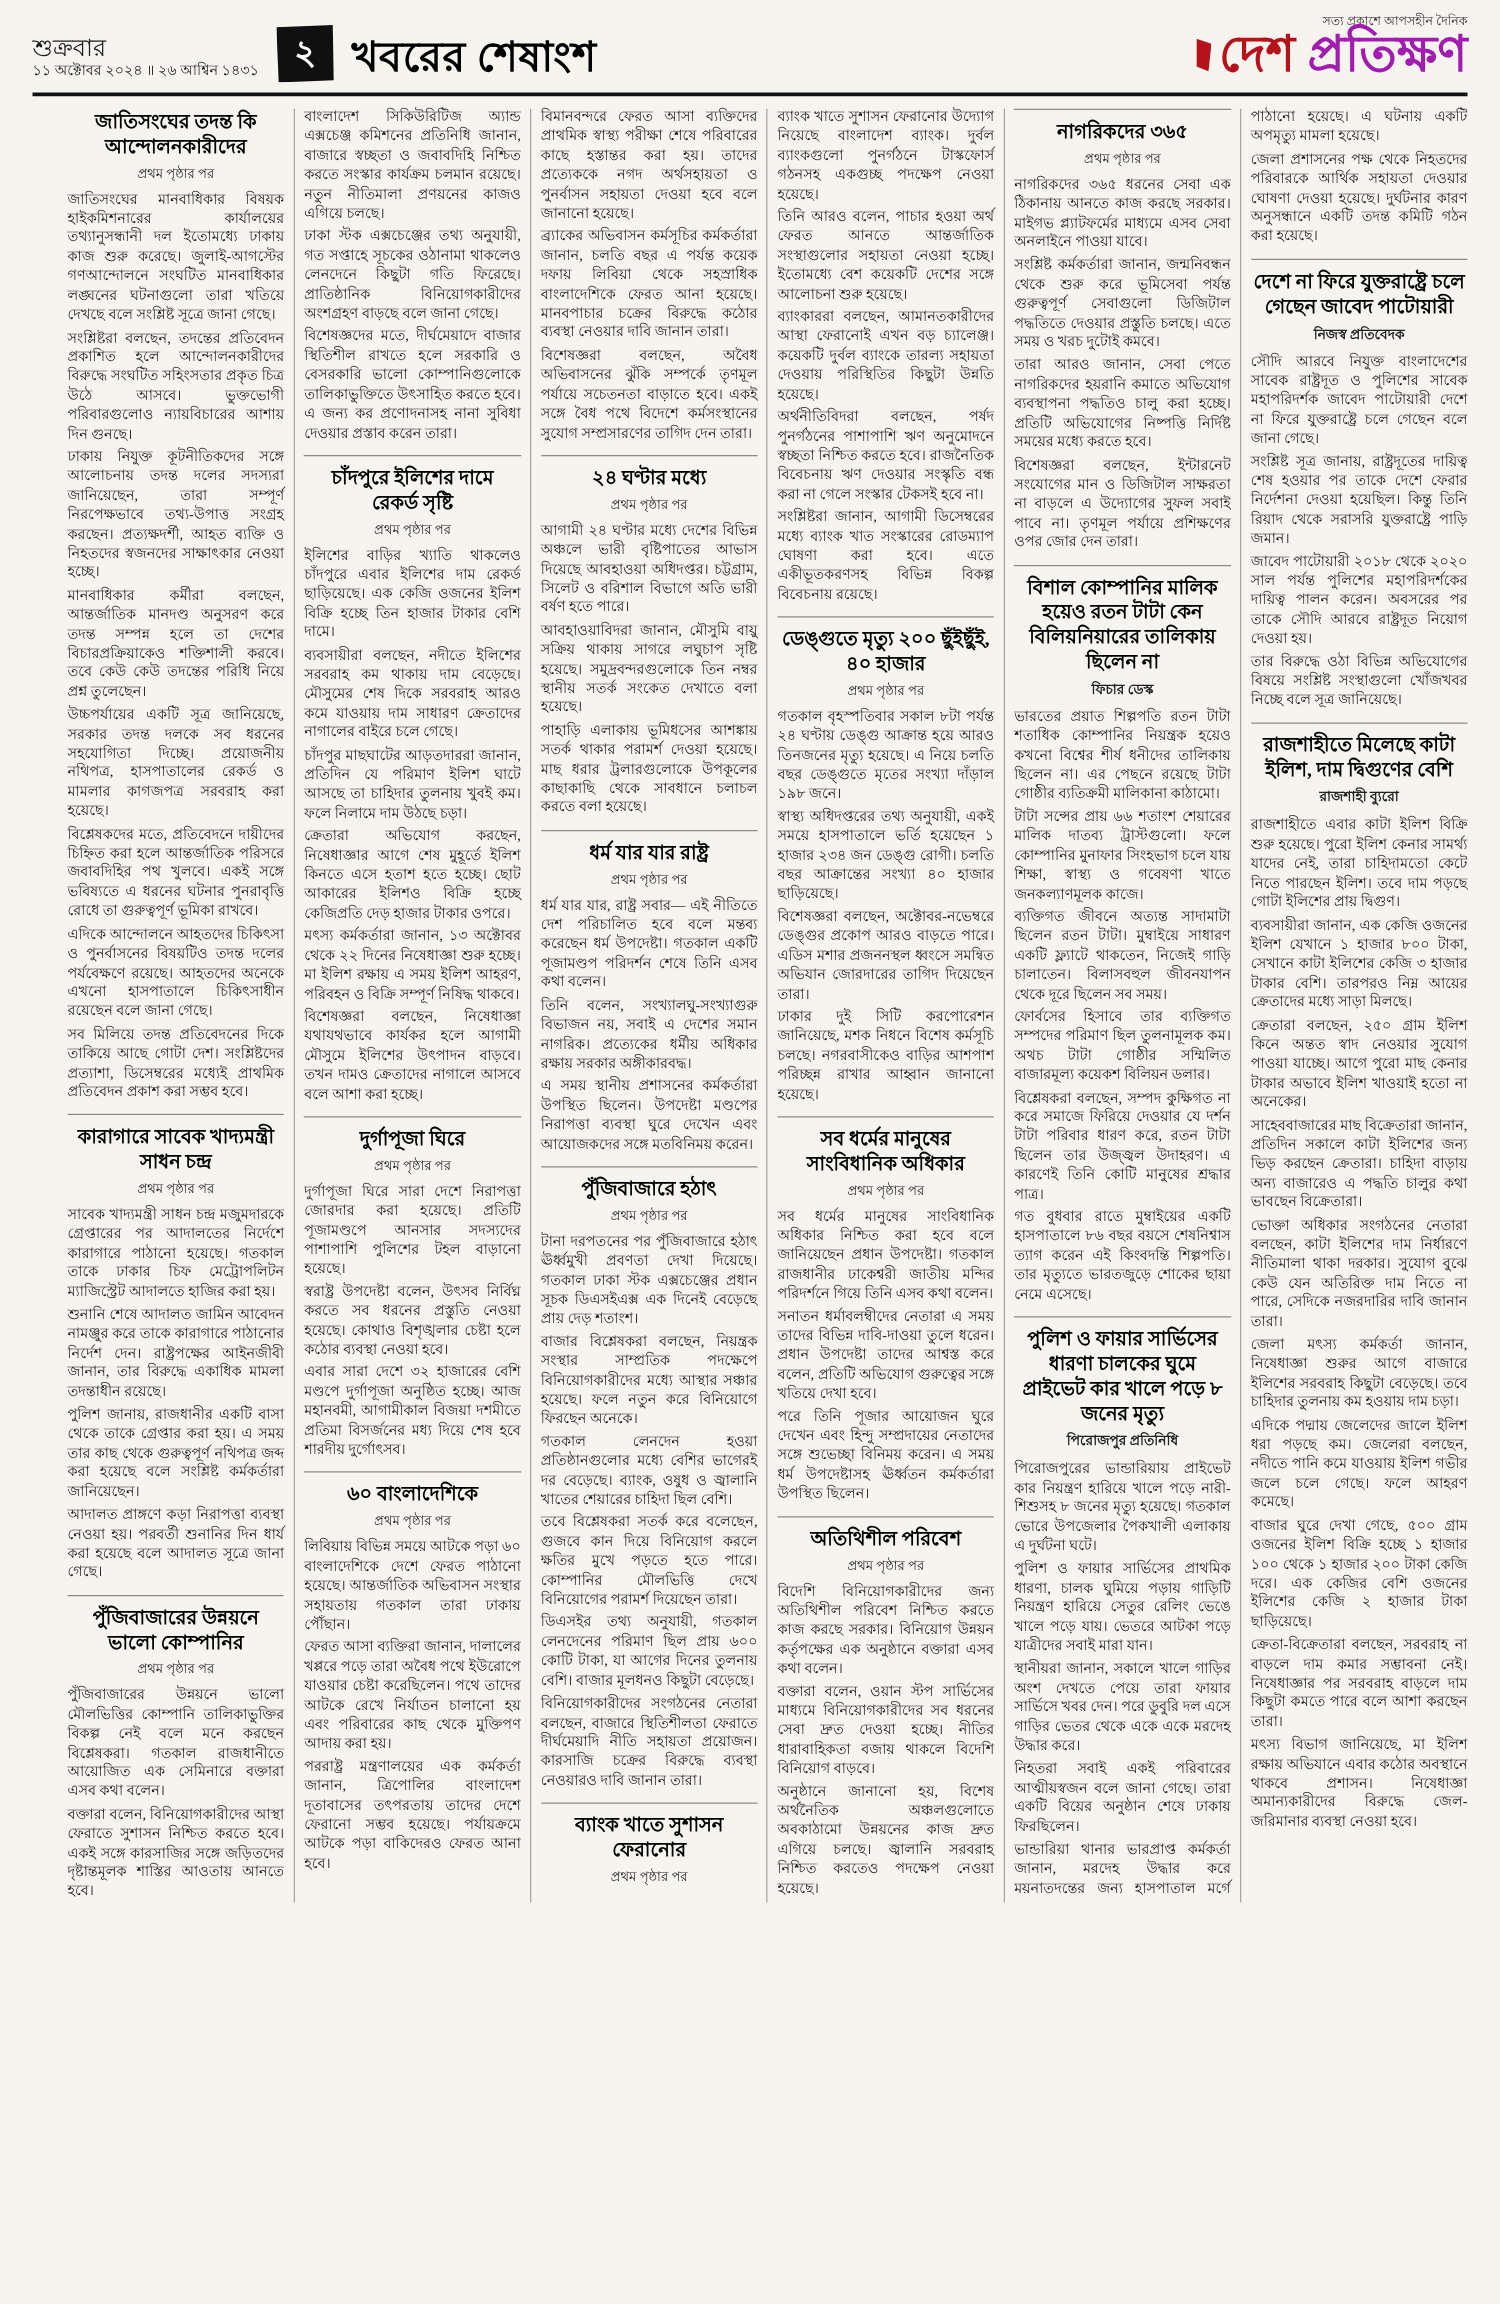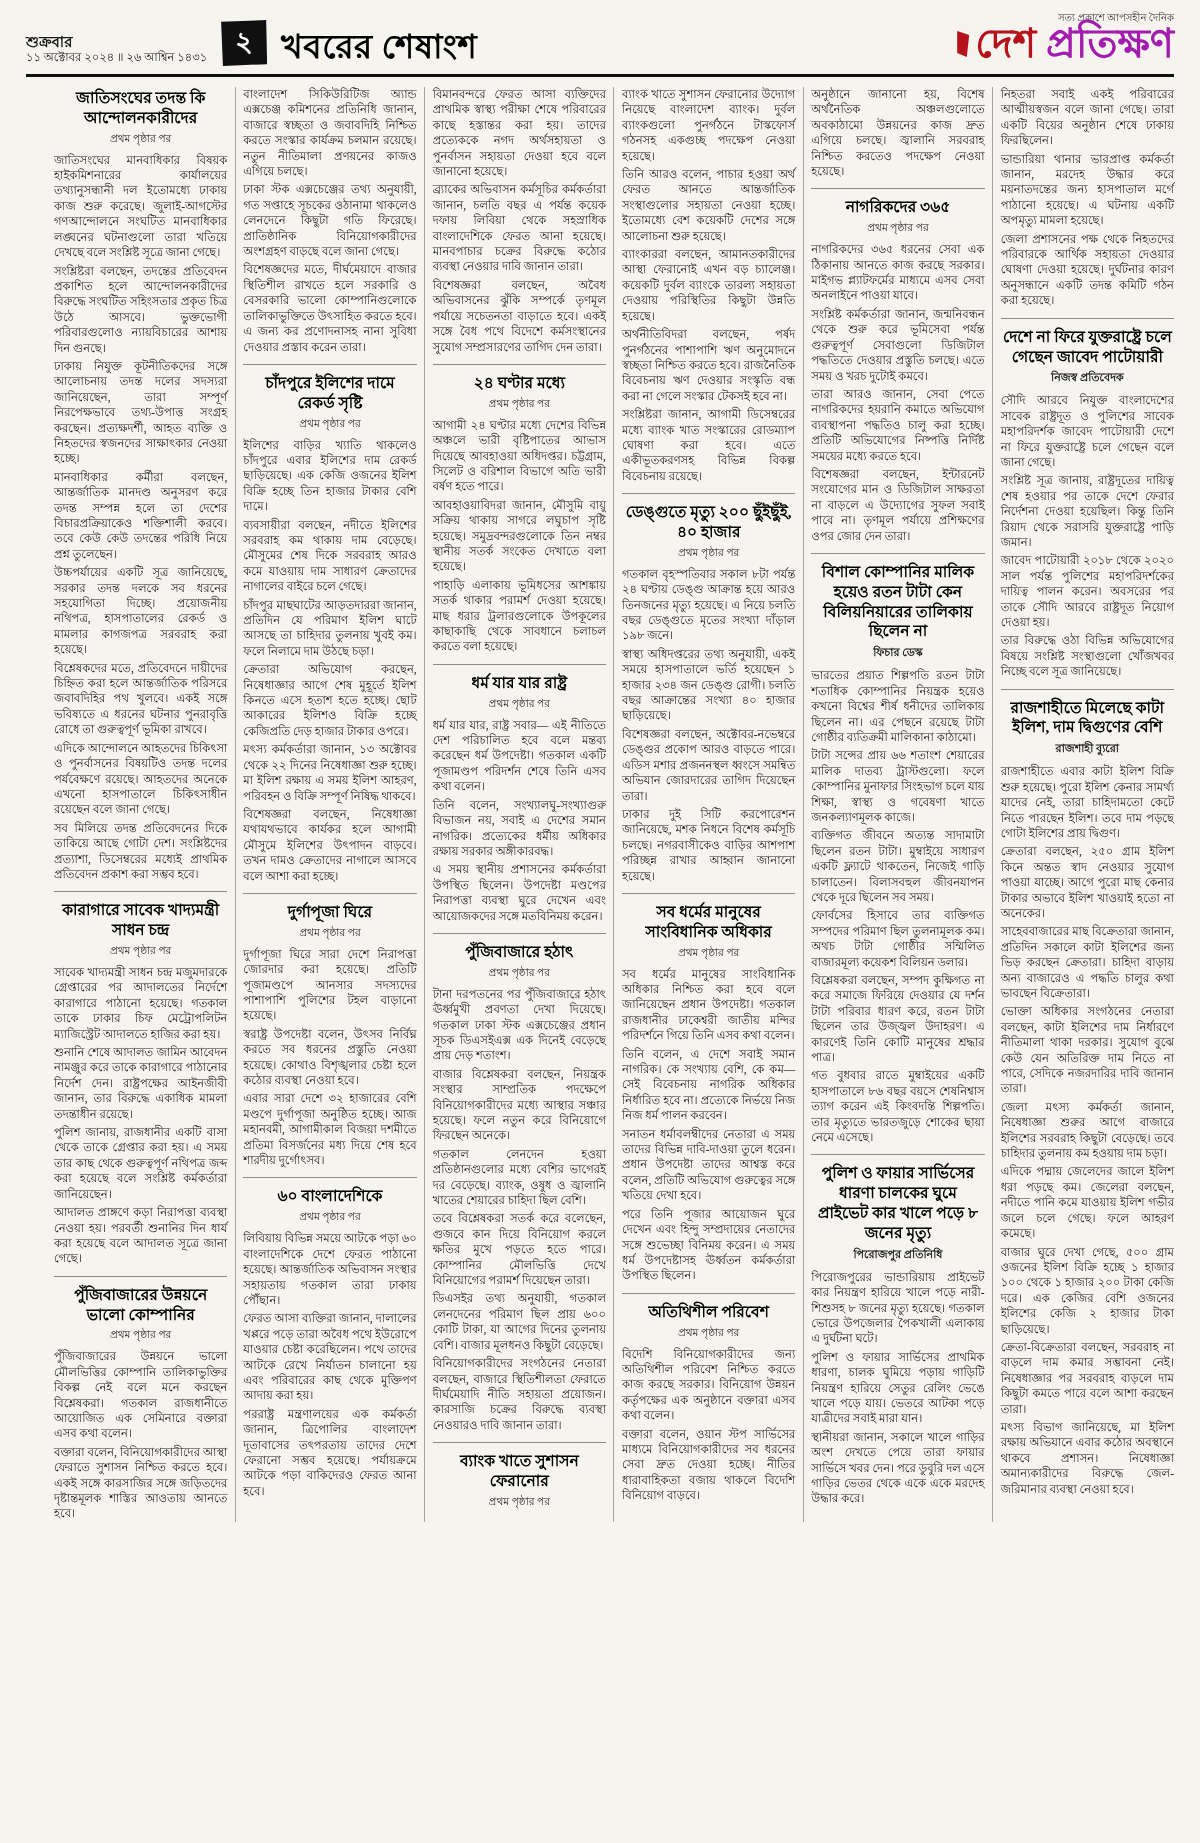--- a/index.html
+++ b/index.html
@@ -7,21 +7,21 @@
   .page {
     width:1200px; height:1843px; margin:0 auto; overflow:hidden;
     background:#f6f4ef; color:#1b1b1b; padding:8px 26px 16px 26px;
   }
   
   .masthead {
     display:flex; align-items:flex-end; gap:14px;
     padding:4px 0 8px 0; border-bottom:3px solid #111;
   }
   .mh-left { line-height:1.15; padding-bottom:2px; }
-  .mh-left .day { font-weight:bold; font-size:15px; }
+  .mh-left .day { font-weight:normal; font-size:19px; }
   .mh-left .date { font-size:11.5px; color:#222; white-space:nowrap; }
   .pagenum-badge {
     width:46px; height:46px; background:#101010; color:#fff;
     display:flex; align-items:center; justify-content:center;
     font-size:27px; font-weight:bold;
     clip-path:polygon(0 4%, 98% 0, 100% 96%, 4% 100%);
     flex:0 0 auto;
   }
   .section-title {
     font-size:33px; font-weight:bold; color:#000; line-height:1;
@@ -208,21 +208,20 @@
           <p>বিশেষজ্ঞরা বলছেন, অক্টোবর-নভেম্বরে ডেঙ্গুর প্রকোপ আরও বাড়তে পারে। এডিস মশার প্রজননস্থল ধ্বংসে সমন্বিত অভিযান জোরদারের তাগিদ দিয়েছেন তারা।</p>
           <p>ঢাকার দুই সিটি করপোরেশন জানিয়েছে, মশক নিধনে বিশেষ কর্মসূচি চলছে। নগরবাসীকেও বাড়ির আশপাশ পরিচ্ছন্ন রাখার আহ্বান জানানো হয়েছে।</p>
         </div>
   </article>
 
   <article>
     <h2 class="headline">সব ধর্মের মানুষের সাংবিধানিক অধিকার</h2>
     <div class="kicker">প্রথম পৃষ্ঠার পর</div>
     <div class="body">
           <p>সব ধর্মের মানুষের সাংবিধানিক অধিকার নিশ্চিত করা হবে বলে জানিয়েছেন প্রধান উপদেষ্টা। গতকাল রাজধানীর ঢাকেশ্বরী জাতীয় মন্দির পরিদর্শনে গিয়ে তিনি এসব কথা বলেন।</p>
-          <p>তিনি বলেন, এ দেশে সবাই সমান নাগরিক। কে সংখ্যায় বেশি, কে কম— সেই বিবেচনায় নাগরিক অধিকার নির্ধারিত হবে না। প্রত্যেকে নির্ভয়ে নিজ নিজ ধর্ম পালন করবেন।</p>
           <p>সনাতন ধর্মাবলম্বীদের নেতারা এ সময় তাদের বিভিন্ন দাবি-দাওয়া তুলে ধরেন। প্রধান উপদেষ্টা তাদের আশ্বস্ত করে বলেন, প্রতিটি অভিযোগ গুরুত্বের সঙ্গে খতিয়ে দেখা হবে।</p>
           <p>পরে তিনি পূজার আয়োজন ঘুরে দেখেন এবং হিন্দু সম্প্রদায়ের নেতাদের সঙ্গে শুভেচ্ছা বিনিময় করেন। এ সময় ধর্ম উপদেষ্টাসহ ঊর্ধ্বতন কর্মকর্তারা উপস্থিত ছিলেন।</p>
         </div>
   </article>
 
   <article>
     <h2 class="headline">অতিথিশীল পরিবেশ</h2>
     <div class="kicker">প্রথম পৃষ্ঠার পর</div>
     <div class="body">
           <p>বিদেশি বিনিয়োগকারীদের জন্য অতিথিশীল পরিবেশ নিশ্চিত করতে কাজ করছে সরকার। বিনিয়োগ উন্নয়ন কর্তৃপক্ষের এক অনুষ্ঠানে বক্তারা এসব কথা বলেন।</p>
@@ -277,20 +276,21 @@
           <p>জাবেদ পাটোয়ারী ২০১৮ থেকে ২০২০ সাল পর্যন্ত পুলিশের মহাপরিদর্শকের দায়িত্ব পালন করেন। অবসরের পর তাকে সৌদি আরবে রাষ্ট্রদূত নিয়োগ দেওয়া হয়।</p>
           <p>তার বিরুদ্ধে ওঠা বিভিন্ন অভিযোগের বিষয়ে সংশ্লিষ্ট সংস্থাগুলো খোঁজখবর নিচ্ছে বলে সূত্র জানিয়েছে।</p>
         </div>
   </article>
 
   <article>
     <h2 class="headline">রাজশাহীতে মিলেছে কাটা ইলিশ, দাম দ্বিগুণের বেশি</h2>
     <div class="kicker byline">রাজশাহী ব্যুরো</div>
     <div class="body">
           <p>রাজশাহীতে এবার কাটা ইলিশ বিক্রি শুরু হয়েছে। পুরো ইলিশ কেনার সামর্থ্য যাদের নেই, তারা চাহিদামতো কেটে নিতে পারছেন ইলিশ। তবে দাম পড়ছে গোটা ইলিশের প্রায় দ্বিগুণ।</p>
+          <p>ব্যবসায়ীরা জানান, এক কেজি ওজনের ইলিশ যেখানে ১ হাজার ৮০০ টাকা, সেখানে কাটা ইলিশের কেজি ৩ হাজার টাকার বেশি। তারপরও নিম্ন আয়ের ক্রেতাদের মধ্যে সাড়া মিলছে।</p>
           <p>ক্রেতারা বলছেন, ২৫০ গ্রাম ইলিশ কিনে অন্তত স্বাদ নেওয়ার সুযোগ পাওয়া যাচ্ছে। আগে পুরো মাছ কেনার টাকার অভাবে ইলিশ খাওয়াই হতো না অনেকের।</p>
           <p>সাহেববাজারের মাছ বিক্রেতারা জানান, প্রতিদিন সকালে কাটা ইলিশের জন্য ভিড় করছেন ক্রেতারা। চাহিদা বাড়ায় অন্য বাজারেও এ পদ্ধতি চালুর কথা ভাবছেন বিক্রেতারা।</p>
           <p>ভোক্তা অধিকার সংগঠনের নেতারা বলছেন, কাটা ইলিশের দাম নির্ধারণে নীতিমালা থাকা দরকার। সুযোগ বুঝে কেউ যেন অতিরিক্ত দাম নিতে না পারে, সেদিকে নজরদারির দাবি জানান তারা।</p>
           <p>জেলা মৎস্য কর্মকর্তা জানান, নিষেধাজ্ঞা শুরুর আগে বাজারে ইলিশের সরবরাহ কিছুটা বেড়েছে। তবে চাহিদার তুলনায় কম হওয়ায় দাম চড়া।</p>
           <p>এদিকে পদ্মায় জেলেদের জালে ইলিশ ধরা পড়ছে কম। জেলেরা বলছেন, নদীতে পানি কমে যাওয়ায় ইলিশ গভীর জলে চলে গেছে। ফলে আহরণ কমেছে।</p>
           <p>বাজার ঘুরে দেখা গেছে, ৫০০ গ্রাম ওজনের ইলিশ বিক্রি হচ্ছে ১ হাজার ১০০ থেকে ১ হাজার ২০০ টাকা কেজি দরে। এক কেজির বেশি ওজনের ইলিশের কেজি ২ হাজার টাকা ছাড়িয়েছে।</p>
           <p>ক্রেতা-বিক্রেতারা বলছেন, সরবরাহ না বাড়লে দাম কমার সম্ভাবনা নেই। নিষেধাজ্ঞার পর সরবরাহ বাড়লে দাম কিছুটা কমতে পারে বলে আশা করছেন তারা।</p>
           <p>মৎস্য বিভাগ জানিয়েছে, মা ইলিশ রক্ষায় অভিযানে এবার কঠোর অবস্থানে থাকবে প্রশাসন। নিষেধাজ্ঞা অমান্যকারীদের বিরুদ্ধে জেল-জরিমানার ব্যবস্থা নেওয়া হবে।</p>
         </div>
   </article>

